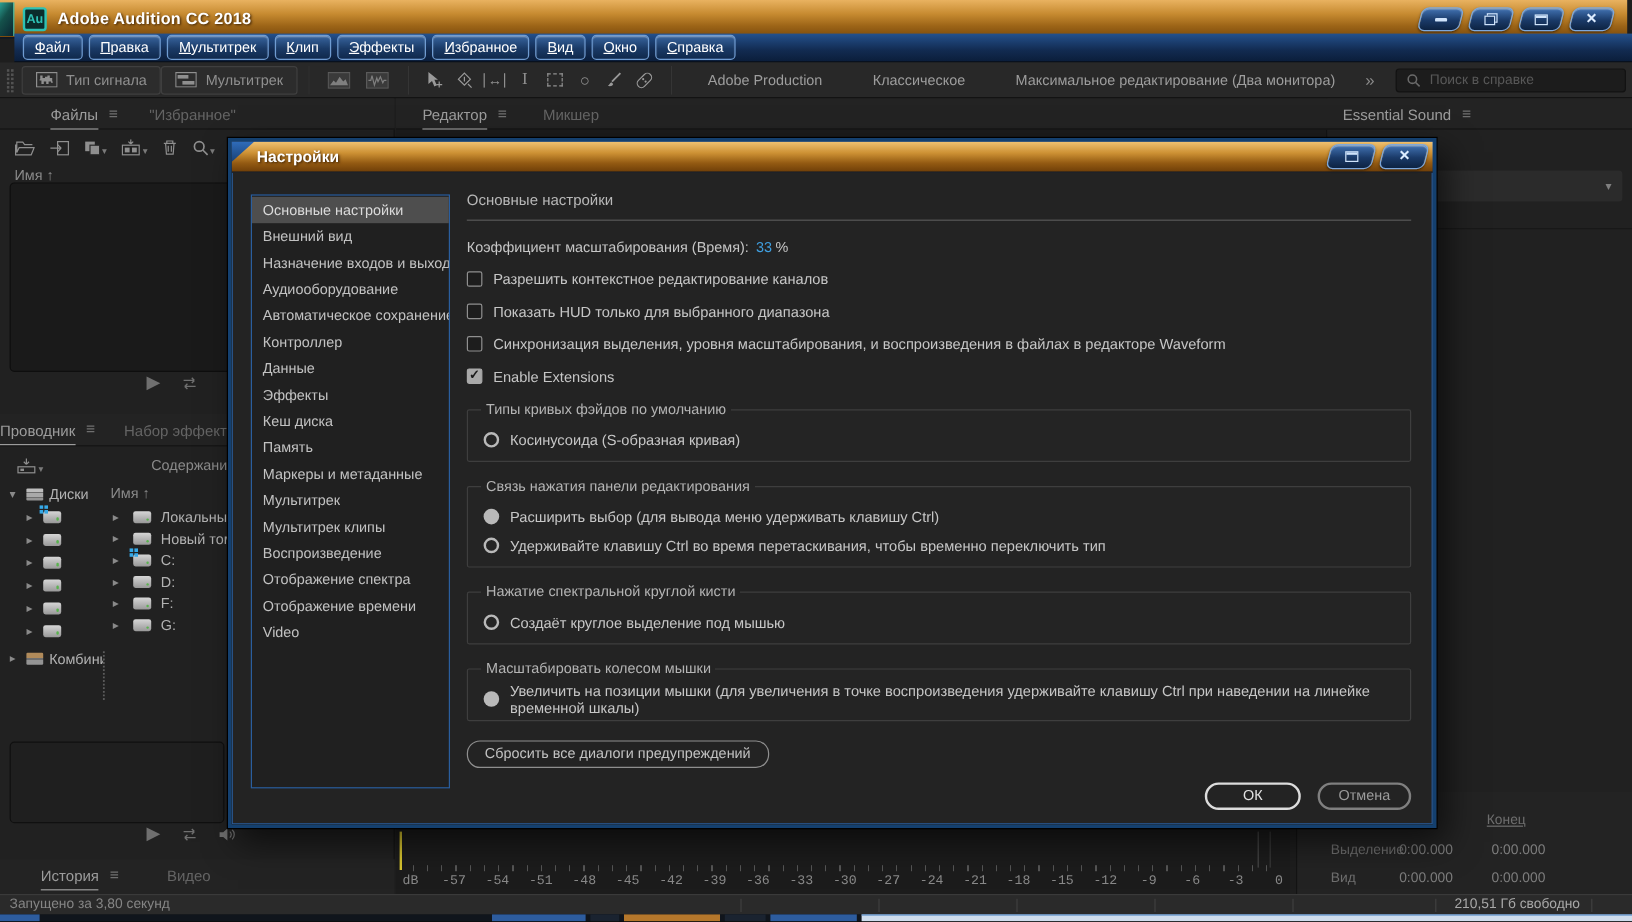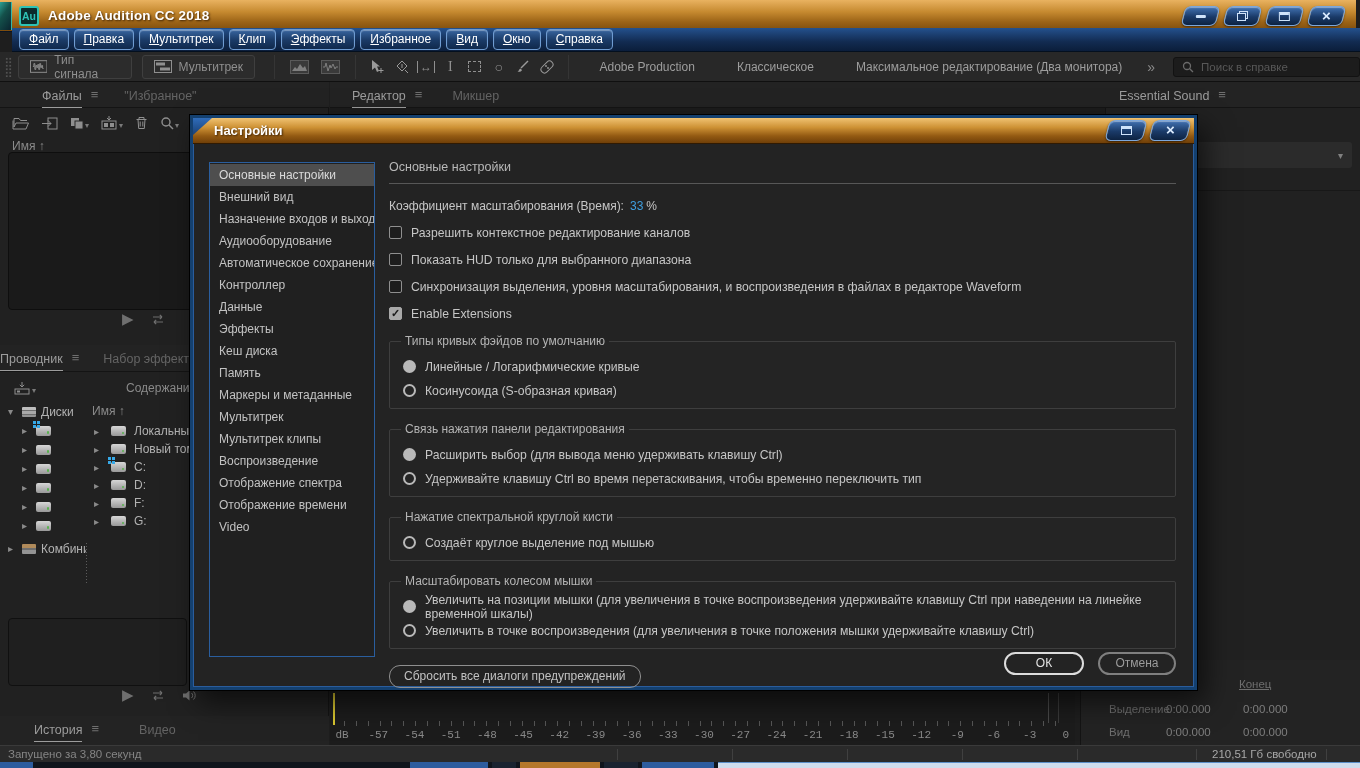--- a/index.html
+++ b/index.html
@@ -37,21 +37,21 @@
   .menu-item{display:inline-block;padding:2px 9px 3px;border:1px solid #6f9cd2;border-radius:4px;
     background:linear-gradient(#38659f 0%,#1a3a66 55%,#10294c 100%);color:#fff;font-size:12px;
     box-shadow:inset 0 1px 1px rgba(255,255,255,.35);}
   .menu-item::first-letter{text-decoration:underline;}
   
   .toolbar{position:absolute;left:0;top:52px;right:0;height:30px;background:#282828;
     border-bottom:1px solid #101010;display:flex;align-items:center;}
   .grip{width:7px;height:20px;margin:0 6px 0 5px;
     background-image:radial-gradient(#525252 1px, transparent 1.2px);background-size:3.5px 3.5px;}
   .tb-btn{display:flex;align-items:center;gap:7px;border:1px solid #3f3f3f;border-radius:3px;
-    background:#2c2c2c;color:#8f8f8f;padding:3px 11px;margin-right:10px;height:24px;}
+    background:#2c2c2c;color:#8f8f8f;padding:3px 11px;height:24px;}
   .tb-sep{width:1px;height:24px;background:#191919;border-right:1px solid #353535;margin:0 9px;}
   .tool{width:25px;height:24px;display:flex;align-items:center;justify-content:center;color:#8f8f8f;}
   .icon-btn{width:28px;height:22px;display:flex;align-items:center;justify-content:center;margin:0 2px;}
   .t-slip{border-left:1px solid #8f8f8f;border-right:1px solid #8f8f8f;padding:0 2px;font-size:12px;line-height:12px;}
   .t-ibeam{font-family:"Liberation Serif",serif;font-size:14px;}
   .t-marquee{width:13px;height:11px;border:1px dashed #8f8f8f;}
   .t-lasso{font-size:14px;}
   .ws{color:#9d9d9d;padding:0 21px;font-size:12px;white-space:nowrap;}
   .overflow-chev{color:#8a8a8a;font-size:14px;margin:0 10px 0 4px;}
   .searchbox{display:flex;align-items:center;gap:7px;background:#1c1c1c;border:1px solid #121212;
@@ -614,24 +614,20 @@
           <span class="checkbox checked">
               <span class="checkmark">✓</span>
             </span>
           <span class="check-label">Enable Extensions</span>
         </div>
         </div>
 
       <fieldset class="group">
         <legend>Типы кривых фэйдов по умолчанию</legend>
         <div class="radio-row">
-            <span class="radio sel"></span>
-            <span class="radio-label">Линейные / Логарифмические кривые</span>
-          </div>
-        <div class="radio-row">
             <span class="radio unsel"></span>
             <span class="radio-label">Косинусоида (S-образная кривая)</span>
           </div>
       </fieldset>
 
       <fieldset class="group">
         <legend>Связь нажатия панели редактирования</legend>
         <div class="radio-row">
             <span class="radio sel"></span>
             <span class="radio-label">Расширить выбор (для вывода меню удерживать клавишу Ctrl)</span>
@@ -649,24 +645,20 @@
             <span class="radio-label">Создаёт круглое выделение под мышью</span>
           </div>
       </fieldset>
 
       <fieldset class="group">
         <legend>Масштабировать колесом мышки</legend>
         <div class="radio-row">
             <span class="radio sel"></span>
             <span class="radio-label">Увеличить на позиции мышки (для увеличения в точке воспроизведения удерживайте клавишу Ctrl при наведении на линейке временной шкалы)</span>
           </div>
-        <div class="radio-row">
-            <span class="radio unsel"></span>
-            <span class="radio-label">Увеличить в точке воспроизведения (для увеличения в точке положения мышки удерживайте клавишу Ctrl)</span>
-          </div>
       </fieldset>
 
       <button class="reset-btn">Сбросить все диалоги предупреждений</button>
 
       <div class="dlg-actions">
         <button class="pill ok-btn">ОК</button>
         <button class="pill cancel-btn">Отмена</button>
       </div>
     </div>
   </div>

